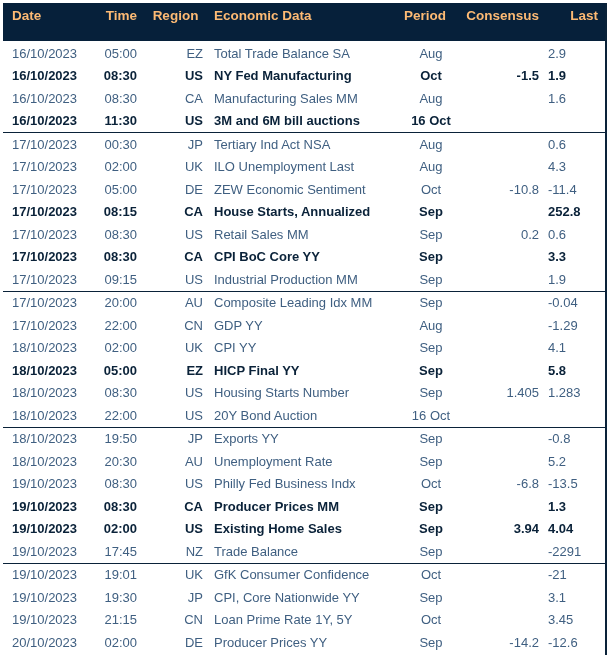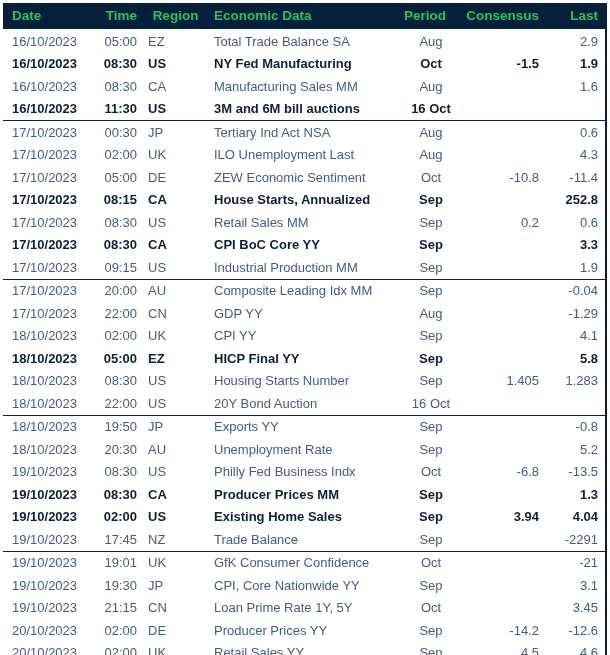--- a/index.html
+++ b/index.html
@@ -31,24 +31,24 @@
     border-bottom: 2px solid #0a2239;
     background: #ffffff;
   }
 
   
   thead tr.header-row {
     background: #06203a;
   }
   thead th {
     background: #06203a;
-    color: #22c55e;
+    color: #fdba74;
     font-weight: bold;
     font-size: 13.5px;
-    padding: 5px 0 6px 0;
+    padding: 5px 0 18px 0;
     border: 0;
     white-space: nowrap;
     vertical-align: middle;
   }
 
   
   col.c-date      { width: 90px; }
   col.c-time      { width: 46px; }
   col.c-region    { width: 64px; }
   col.c-data      { width: 192px; }
@@ -70,25 +70,25 @@
     color: #3f5f81;
     padding: 2px 0 2px 0;
     height: 18.5px;
     border: 0;
     white-space: nowrap;
     vertical-align: middle;
     overflow: hidden;
   }
   td.d-date      { text-align: left;  padding-left: 9px; }
   td.d-time      { text-align: right; padding-right: 2px; }
-  td.d-region    { text-align: left;  padding-left: 9px; }
+  td.d-region    { text-align: right;  padding-left: 9px; }
   td.d-data      { text-align: left;  padding-left: 11px; }
   td.d-period    { text-align: center;  padding-left: 9px; }
   td.d-consensus { text-align: right; padding-right: 9px; }
-  td.d-last      { text-align: right; padding-right: 7px; }
+  td.d-last      { text-align: left; padding-right: 7px; }
 
   tbody tr.highlight td {
     font-weight: bold;
     color: #0a2239;
   }
 
   tbody tr.group-end td {
     border-bottom: 1.6px solid #0a2239;
   }
 

